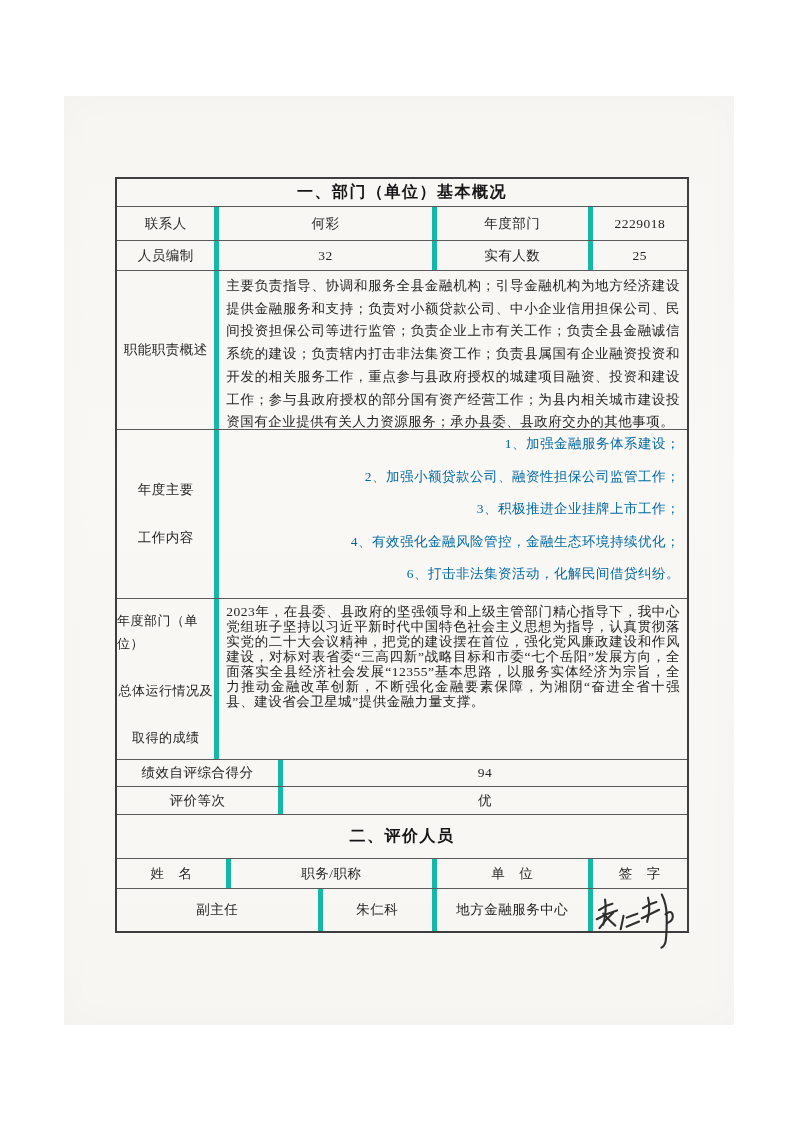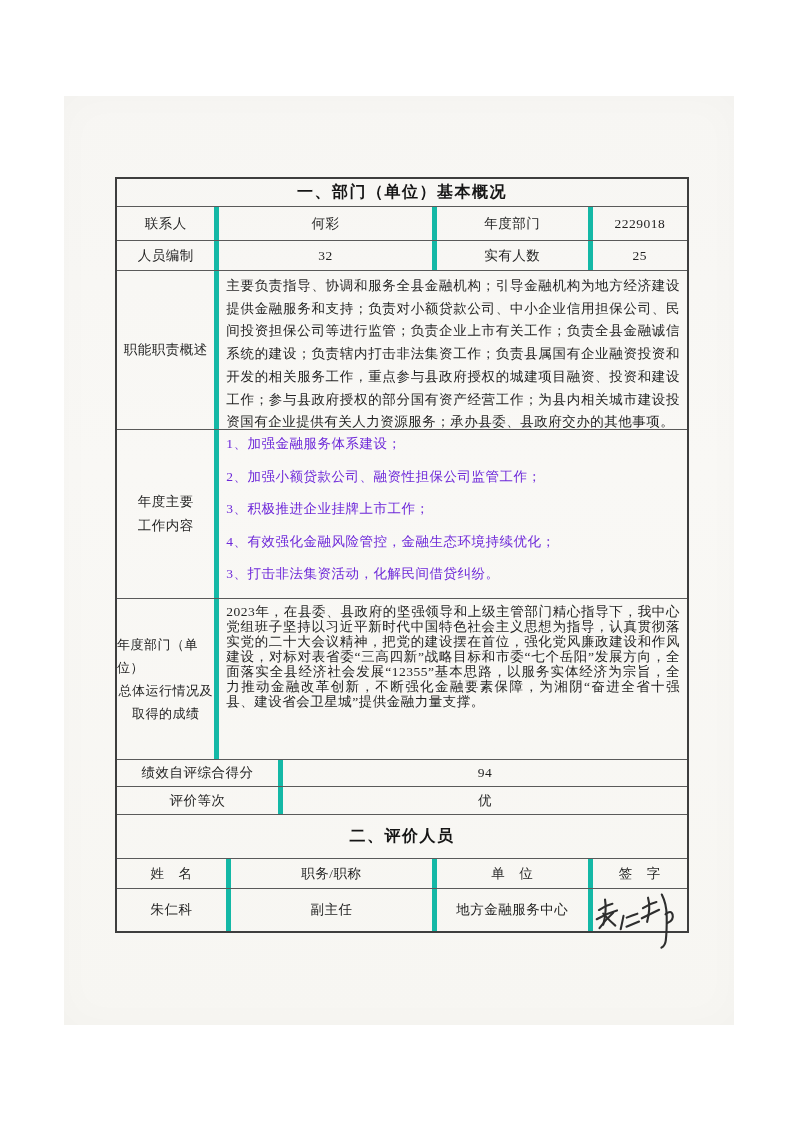--- a/index.html
+++ b/index.html
@@ -24,24 +24,24 @@
     font-size:13.5px;letter-spacing:0.5px;position:relative;
   }
   .cell:last-child{border-right:none;}
   .cell.text{
     display:block;text-align:justify;padding:3px 7px;
   }
   .sec-title{
     font-family:"Liberation Sans","DejaVu Sans",sans-serif;
     font-weight:bold;font-size:16px;letter-spacing:1.5px;color:#151515;
   }
-  .label-stack{display:flex;flex-direction:column;align-items:center;line-height:24px;}
+  .label-stack{display:flex;flex-direction:column;align-items:center;line-height:24px;gap:24px;}
   .para{margin:0;line-height:22.8px;color:#242424;}
   .worklist{padding:8px 7px 0 7px;}
-  .worklist p{margin:0 0 11.5px 0;line-height:21px;color:#6d28d9;text-align:left;}
+  .worklist p{margin:0 0 11.5px 0;line-height:21px;color:#0369a1;text-align:right;}
   .hdr{font-weight:normal;}
   .sig-cell{overflow:visible;}
   .sig{
     position:absolute;left:1px;top:2px;width:80px;height:60px;
     transform:rotate(-5deg);overflow:visible;
   }
   .sig path{stroke:#2e2e2e;stroke-width:2.1;fill:none;stroke-linecap:round;stroke-linejoin:round;}
   
   .c-l1{width:103px;} .c-v1{width:219px;} .c-l2{width:157px;} .c-v2{width:95px;}
   .c-wide-label{width:103px;} .c-wide{width:471px;}
@@ -92,21 +92,21 @@
       <span class="label-stack">
         <span>年度主要</span>
         <span>工作内容</span>
       </span>
     </div>
     <div class="cell c-wide text worklist">
       <p>1、加强金融服务体系建设；</p>
       <p>2、加强小额贷款公司、融资性担保公司监管工作；</p>
       <p>3、积极推进企业挂牌上市工作；</p>
       <p>4、有效强化金融风险管控，金融生态环境持续优化；</p>
-      <p>3、打击非法集资活动，化解民间借贷纠纷。</p>
+      <p>6、打击非法集资活动，化解民间借贷纠纷。</p>
     </div>
   </div>
 
   <div class="row h-sum">
     <div class="cell c-wide-label" style="font-size:13px;">
       <span class="label-stack" style="line-height:23px;">
         <span>年度部门（单位）</span>
         <span>总体运行情况及</span>
         <span>取得的成绩</span>
       </span>
@@ -133,22 +133,22 @@
   </div>
 
   <div class="row h-phead">
     <div class="cell c-n1 hdr">姓　名</div>
     <div class="cell c-n2 hdr">职务/职称</div>
     <div class="cell c-n3 hdr">单　位</div>
     <div class="cell c-n4 hdr">签　字</div>
   </div>
 
   <div class="row h-prow">
+    <div class="cell c-n2">副主任</div>
     <div class="cell c-n1">朱仁科</div>
-    <div class="cell c-n2">副主任</div>
     <div class="cell c-n3">地方金融服务中心</div>
     <div class="cell c-n4 sig-cell">
       <svg class="sig" viewBox="0 0 80 60" aria-label="朱仁科">
 
         <path d="M6,16 Q13,12 20,11"></path>
         <path d="M3,25 Q13,20 24,18"></path>
         <path d="M13,6 Q14,17 9,31"></path>
         <path d="M5,34 Q12,26 20,20"></path>
         <path d="M10,20 Q16,28 21,33"></path>
 

